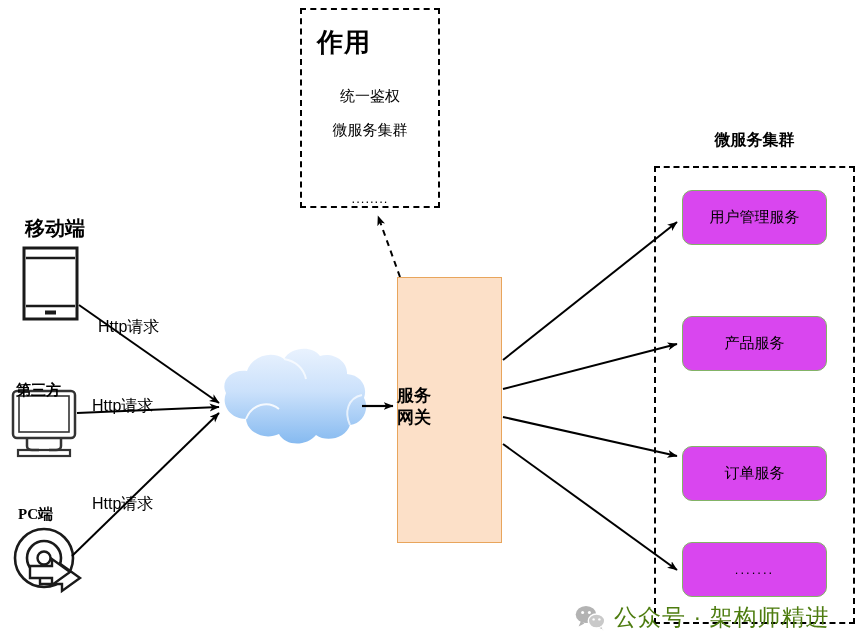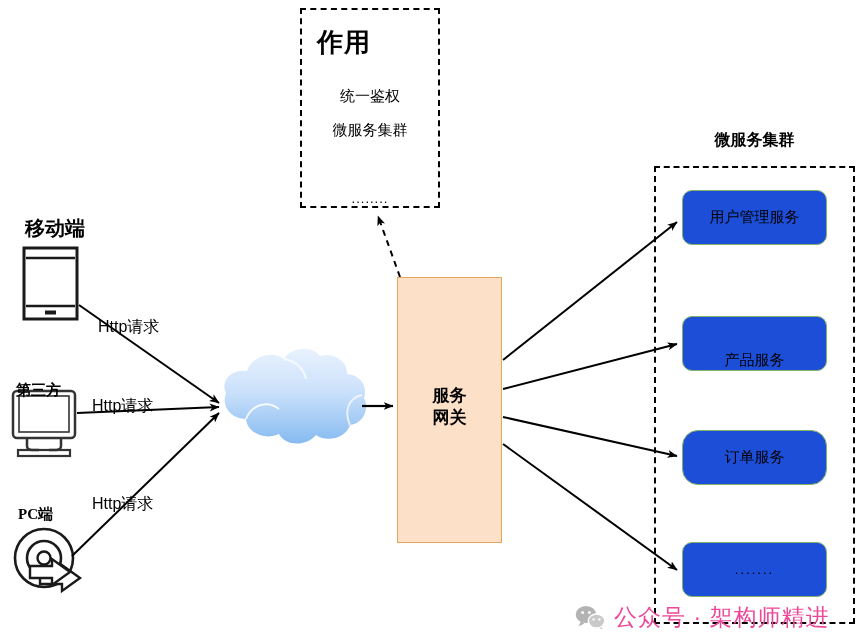--- a/index.html
+++ b/index.html
@@ -75,21 +75,20 @@
     width: 105px;
     height: 266px;
     background: #fce0c8;
     border: 1px solid #e8a55c;
     box-sizing: border-box;
   }
   #gateway-label {
     left: 397px;
     top: 385px;
     width: 105px;
-    text-align: center;
     font-size: 17px;
     font-weight: bold;
     line-height: 1.3;
   }
 
   
   #cluster-title {
     left: 654px;
     top: 130px;
     width: 201px;
@@ -100,32 +99,32 @@
     left: 654px;
     top: 166px;
     width: 201px;
     height: 458px;
   }
   .svc {
     position: absolute;
     left: 682px;
     width: 145px;
     height: 55px;
-    background: #1d4ed8;
+    background: #d946ef;
     border: 1px solid #82b366;
     border-radius: 10px;
     box-sizing: border-box;
     display: flex;
     align-items: center;
     justify-content: center;
     font-size: 15px;
   }
   .svc.s0 { top: 190px; }
-  .svc.s1 { top: 316px; align-items: flex-end; }
-  .svc.s2 { top: 430px; border-radius: 16px; }
+  .svc.s1 { top: 316px; }
+  .svc.s2 { top: 446px; }
   .svc.s3 { top: 542px; }
   .svc.dots { letter-spacing: 2px; font-size: 13px; }
 
   
   #lbl-mobile  { left: 25px;  top: 216px; font-size: 20px; }
   #lbl-third   { left: 16px;  top: 360px; font-size: 15px; margin-top: 21px; }
   #lbl-pc      { left: 18px;  top: 505px; font-size: 15px; font-family: Liberation Serif, serif; }
 
   
   .http-lbl { font-size: 16px; }
@@ -139,21 +138,21 @@
     left: 575px;
     top: 602px;
     display: flex;
     align-items: center;
     gap: 9px;
     color: #b3b3b3;
     font-size: 23px;
     letter-spacing: 1px;
     pointer-events: none;
   }
-  #watermark .wm-text { color: #ec4899; }
+  #watermark .wm-text { color: #4d7c0f; }
 </style>
 </head>
 <body>
 
 <div id="canvas">
 
   <svg class="layer" viewBox="0 0 865 638">
     <defs>
       <linearGradient id="cloudGrad" x1="0" y1="0" x2="0" y2="1">
         <stop offset="0%" stop-color="#e9f2fe"></stop>

